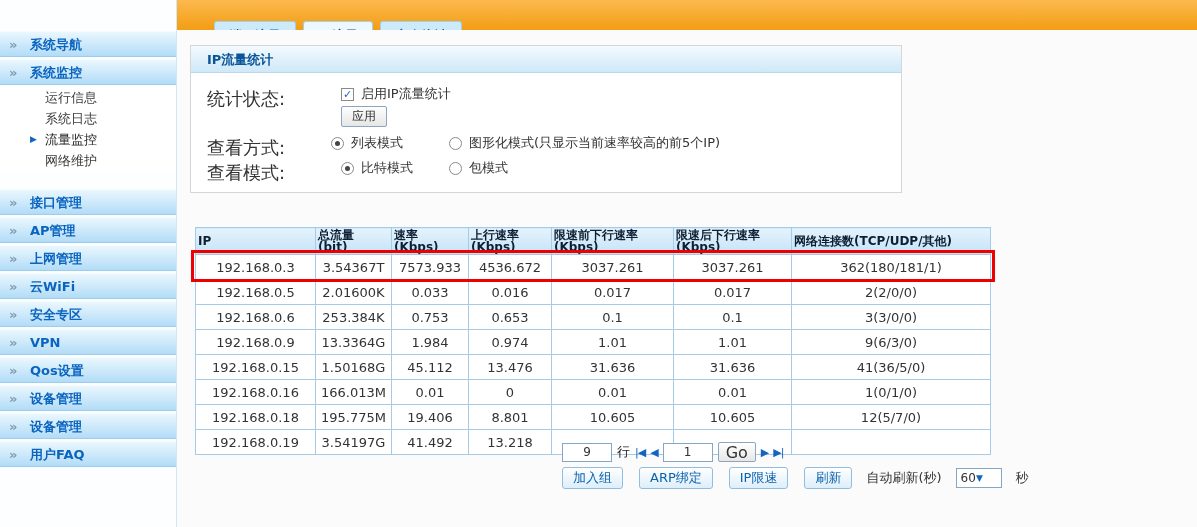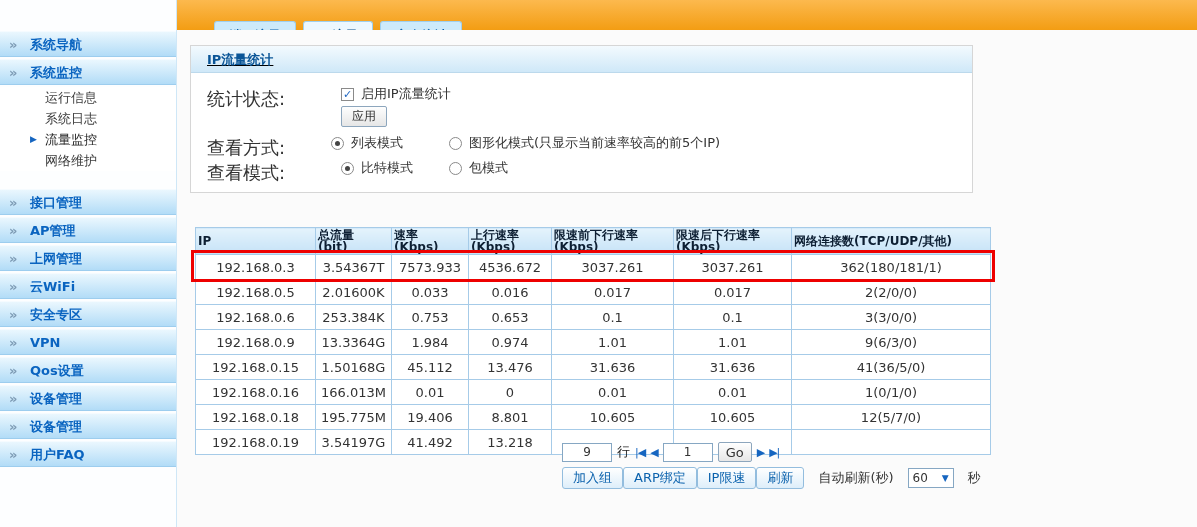--- a/index.html
+++ b/index.html
@@ -33,22 +33,22 @@
   .nav-sub { height:21px; line-height:21px; padding-left:45px; font-size:13px; color:#3c3c3c;
     background:#fff; cursor:pointer; position:relative; }
   .nav-sub.selected { color:#1c1c1c; }
   .nav-sub .sel-arrow { position:absolute; left:30px; top:0; color:#1565c0; font-size:9px; }
   .nav-gap { height:18px; }
 
   
   .main { position:absolute; left:177px; top:30px; width:1020px; height:497px; background:#fbfbfb; }
 
   
-  .panel { position:absolute; left:13px; top:15px; width:783px; height:148px;
-    background:#fff; border:1px solid #d6d6d6;text-decoration:underline; }
+  .panel { position:absolute; left:13px; top:15px; width:712px; height:148px;
+    background:#fff; border:1px solid #d6d6d6; }
   .panel-header { height:27px; line-height:27px; padding-left:16px;
     background:linear-gradient(#f3fafe,#cfe8f8); border-bottom:1px solid #bcd9ec;
     color:#0a5597; font-weight:bold; font-size:13px; }
   .flabel { position:absolute; left:16px; font-size:18px; color:#333; }
   .fgroup { position:absolute; display:flex; align-items:center; gap:7px; font-size:13px; color:#333; }
   .checkbox { width:13px; height:13px; border:1px solid #8a8a8a; background:#fff; font-size:11px;
     line-height:11px; text-align:center; color:#1f66c1; font-weight:bold; cursor:pointer; }
   .radio { width:13px; height:13px; border:1px solid #8a8a8a; border-radius:50%; background:#fff;
     position:relative; display:inline-block; cursor:pointer; flex:0 0 auto; }
   .radio.on::after { content:""; position:absolute; left:3px; top:3px; width:5px; height:5px;
@@ -73,34 +73,34 @@
   
   .row-highlight { position:absolute; left:14px; top:220px; width:804px; height:32px;
     border:3px solid #ee0000; pointer-events:none; }
 
   
   .pager { position:absolute; left:385px; top:412px; display:flex; align-items:center;
     gap:5px; font-size:13px; color:#222; white-space:nowrap; }
   .pg-input { width:50px; height:19px; border:1px solid #86a7c3; font-size:12px;
     text-align:center; color:#333; background:#fff; font-family:inherit; }
   .pg-ico { color:#1565c0; font-size:11px; cursor:pointer; letter-spacing:-1px; }
-  .go-btn { height:20px; padding:0 7px; font-size:13px; color:#333;
+  .go-btn { height:20px; padding:0 7px; font-size:16px; color:#333;
     background:linear-gradient(#fff,#e7e7e7); border:1px solid #8da6bd; border-radius:2px;
     cursor:pointer; font-family:inherit; }
 
   
   .action-bar { position:absolute; left:385px; top:437px; display:flex; align-items:center;
     gap:14px; white-space:nowrap; }
-  #toolbar-buttons { display:flex; }
+  #toolbar-buttons { display:flex; gap:16px; }
   .act-btn { height:22px; padding:0 10px; font-size:13px; color:#0b62ad;
     background:linear-gradient(rgba(255,255,255,.93),rgba(219,237,250,.93));
     border:1px solid #93bdde; border-radius:3px; cursor:pointer; font-family:inherit; }
   .auto-label, .sec-label { font-size:13px; color:#333; }
   .select-box { width:46px; height:20px; border:1px solid #86a7c3; background:#fff;
-    display:flex; align-items:center; justify-content:space-between; padding:0 4px;
+    display:flex; align-items:center; justify-content:flex-start; padding:0 4px;
     font-size:12px; color:#333; cursor:pointer; }
   .select-box .dd { color:#1565c0; font-size:9px; }
 </style>
 </head>
 <body>
 
 <div class="top-strip"></div>
 
 <div class="topbar"></div>
 <div class="tabs" id="tabs">

